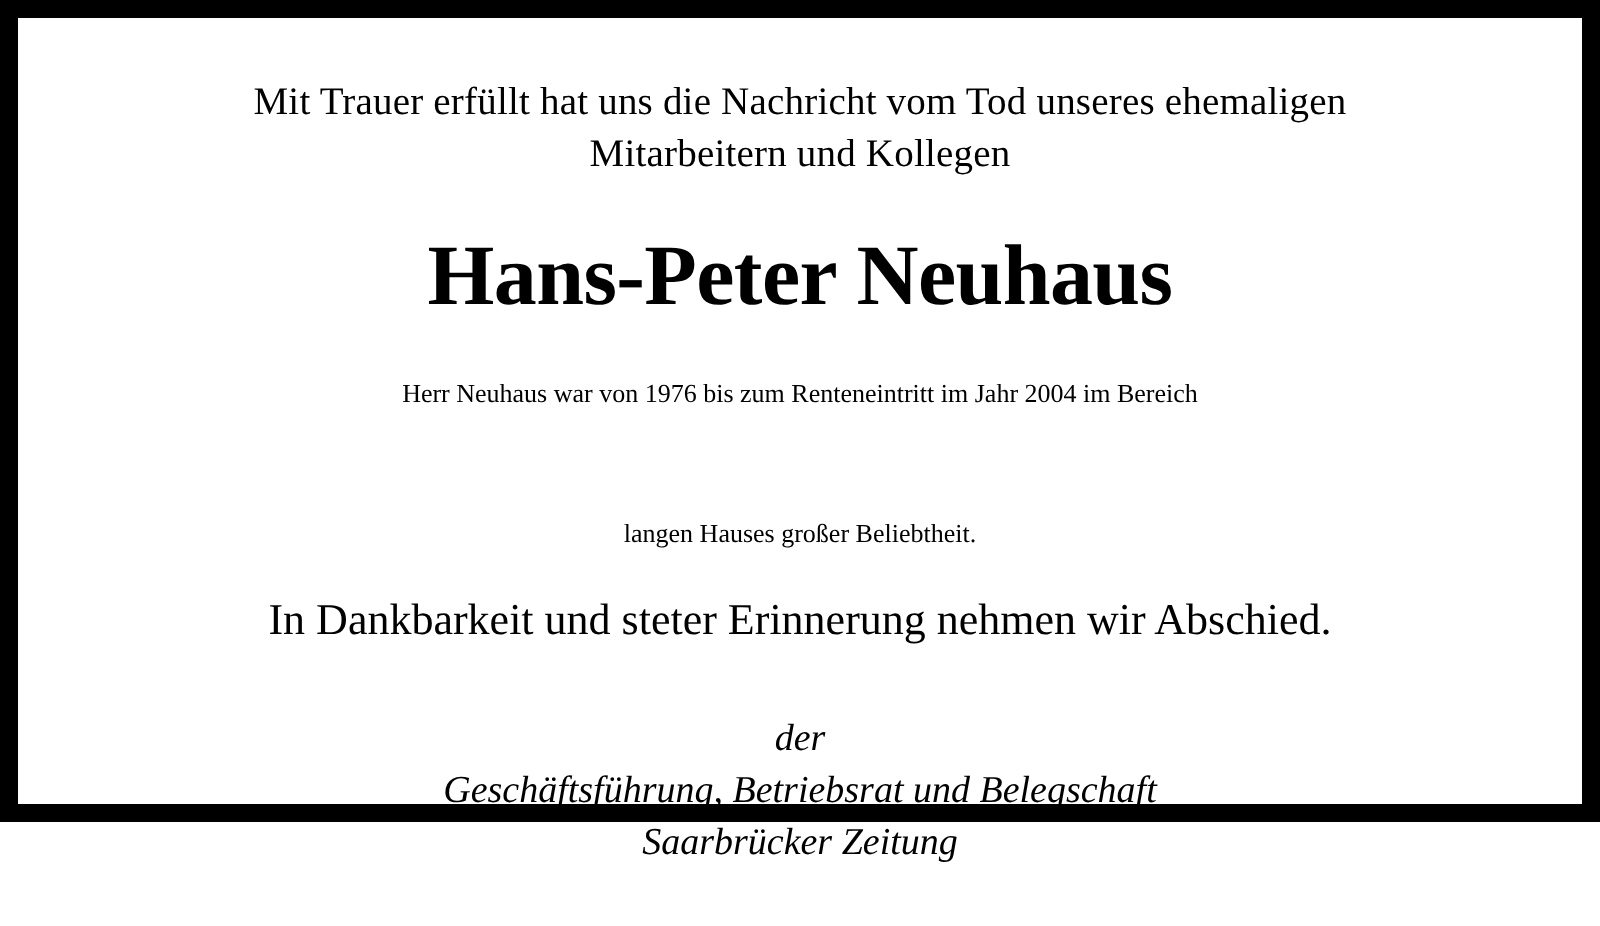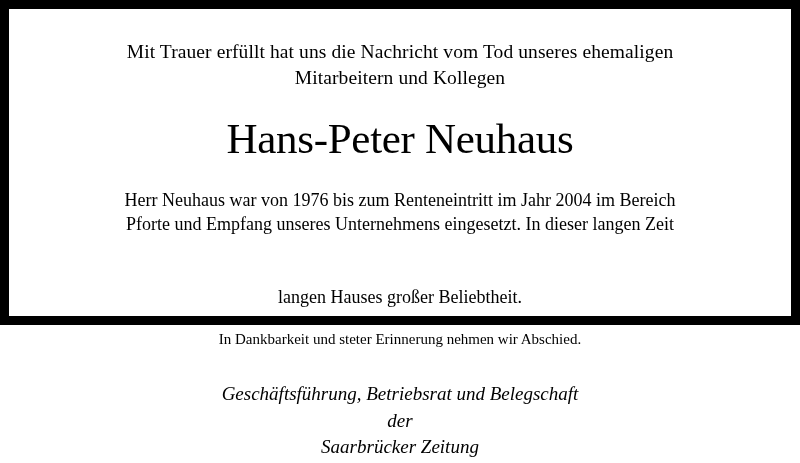--- a/index.html
+++ b/index.html
@@ -9,53 +9,53 @@
   }
   body {
     width: 800px;
     height: 463px;
     font-family: "Liberation Serif", serif;
     color: #000000;
   }
   #obituary {
     box-sizing: border-box;
     width: 800px;
-    height: 325px;
+    height: 411px;
     border: 9px solid #000000;
     background: #ffffff;
     padding: 22px 42px 10px 42px;
     display: flex;
     flex-direction: column;
     align-items: center;
   }
   .intro {
     font-size: 19.5px;
     line-height: 1.32;
     text-align: center;
     max-width: 660px;
     margin: 8px 0 0 0;
     letter-spacing: 0.1px;
   }
   .name {
     font-size: 43px;
-    font-weight: normal;
+    font-weight: bold;
     text-align: center;
     letter-spacing: -0.3px;
     margin: 26px 0 22px 0;
     line-height: 1.05;
   }
   .body-text {
-    font-size: 18px;
+    font-size: 13px;
     line-height: 1.35;
     text-align: center;
     max-width: 700px;
     margin: 4px 0 0 0;
   }
   .farewell {
-    font-size: 15px;
+    font-size: 22px;
     line-height: 1.35;
     text-align: right;
     max-width: 700px;
     margin: 20px 0 0 0;
   }
   .signature {
     font-style: italic;
     font-size: 19px;
     line-height: 1.38;
     text-align: center;
@@ -72,28 +72,28 @@
 
   <p class="intro">
     <span>Mit Trauer erfüllt hat uns die Nachricht vom Tod unseres ehemaligen</span><br>
     <span>Mitarbeitern und Kollegen</span>
   </p>
 
   <h1 class="name">Hans-Peter Neuhaus</h1>
 
   <p class="body-text">
     <span>Herr Neuhaus war von 1976 bis zum Renteneintritt im Jahr 2004 im Bereich</span><br>
-    <span>Pforte und Empfang unseres Unternehmens eingesetzt. In dieser langen Zeit</span><br>
+    <br>
     <br>
     <br>
     <span>langen Hauses großer Beliebtheit.</span>
   </p>
 
   <p class="farewell">In Dankbarkeit und steter Erinnerung nehmen wir Abschied.</p>
 
   <div class="signature">
+    <div>der</div>
     <div>Geschäftsführung, Betriebsrat und Belegschaft</div>
-    <div>der</div>
     <div>Saarbrücker Zeitung</div>
 
   </div>
 
 </div>
 
 </body></html>

